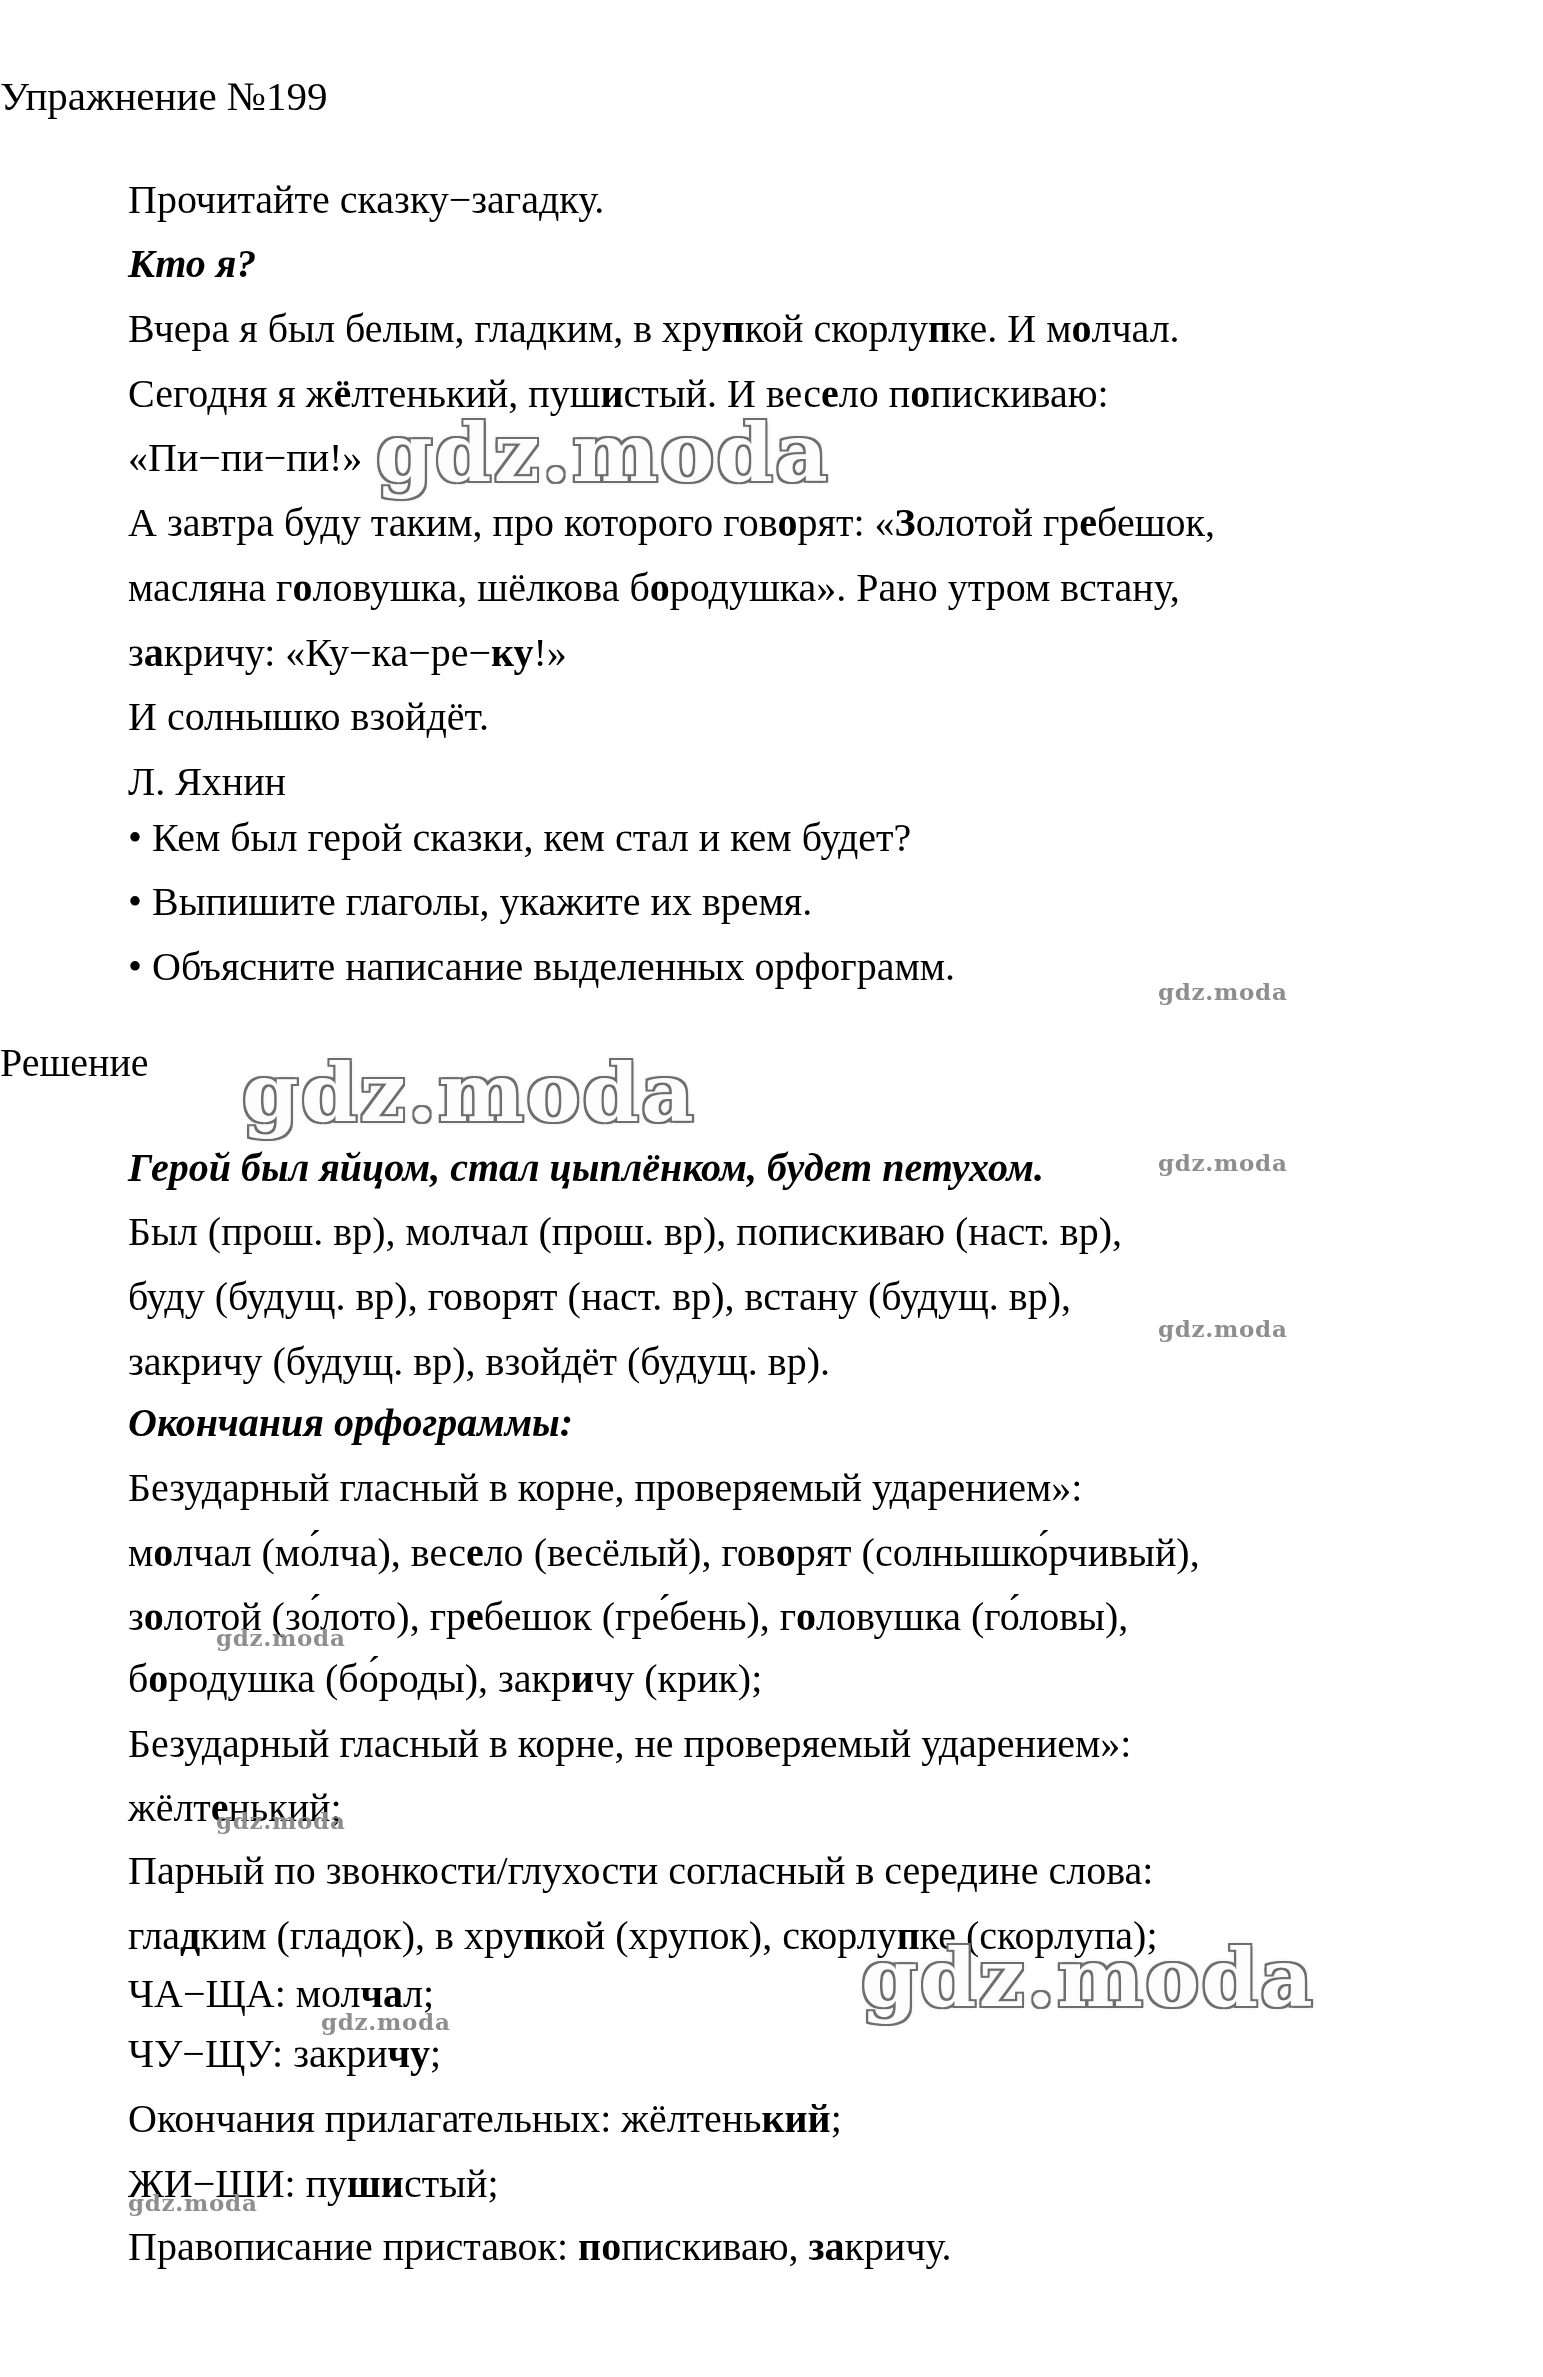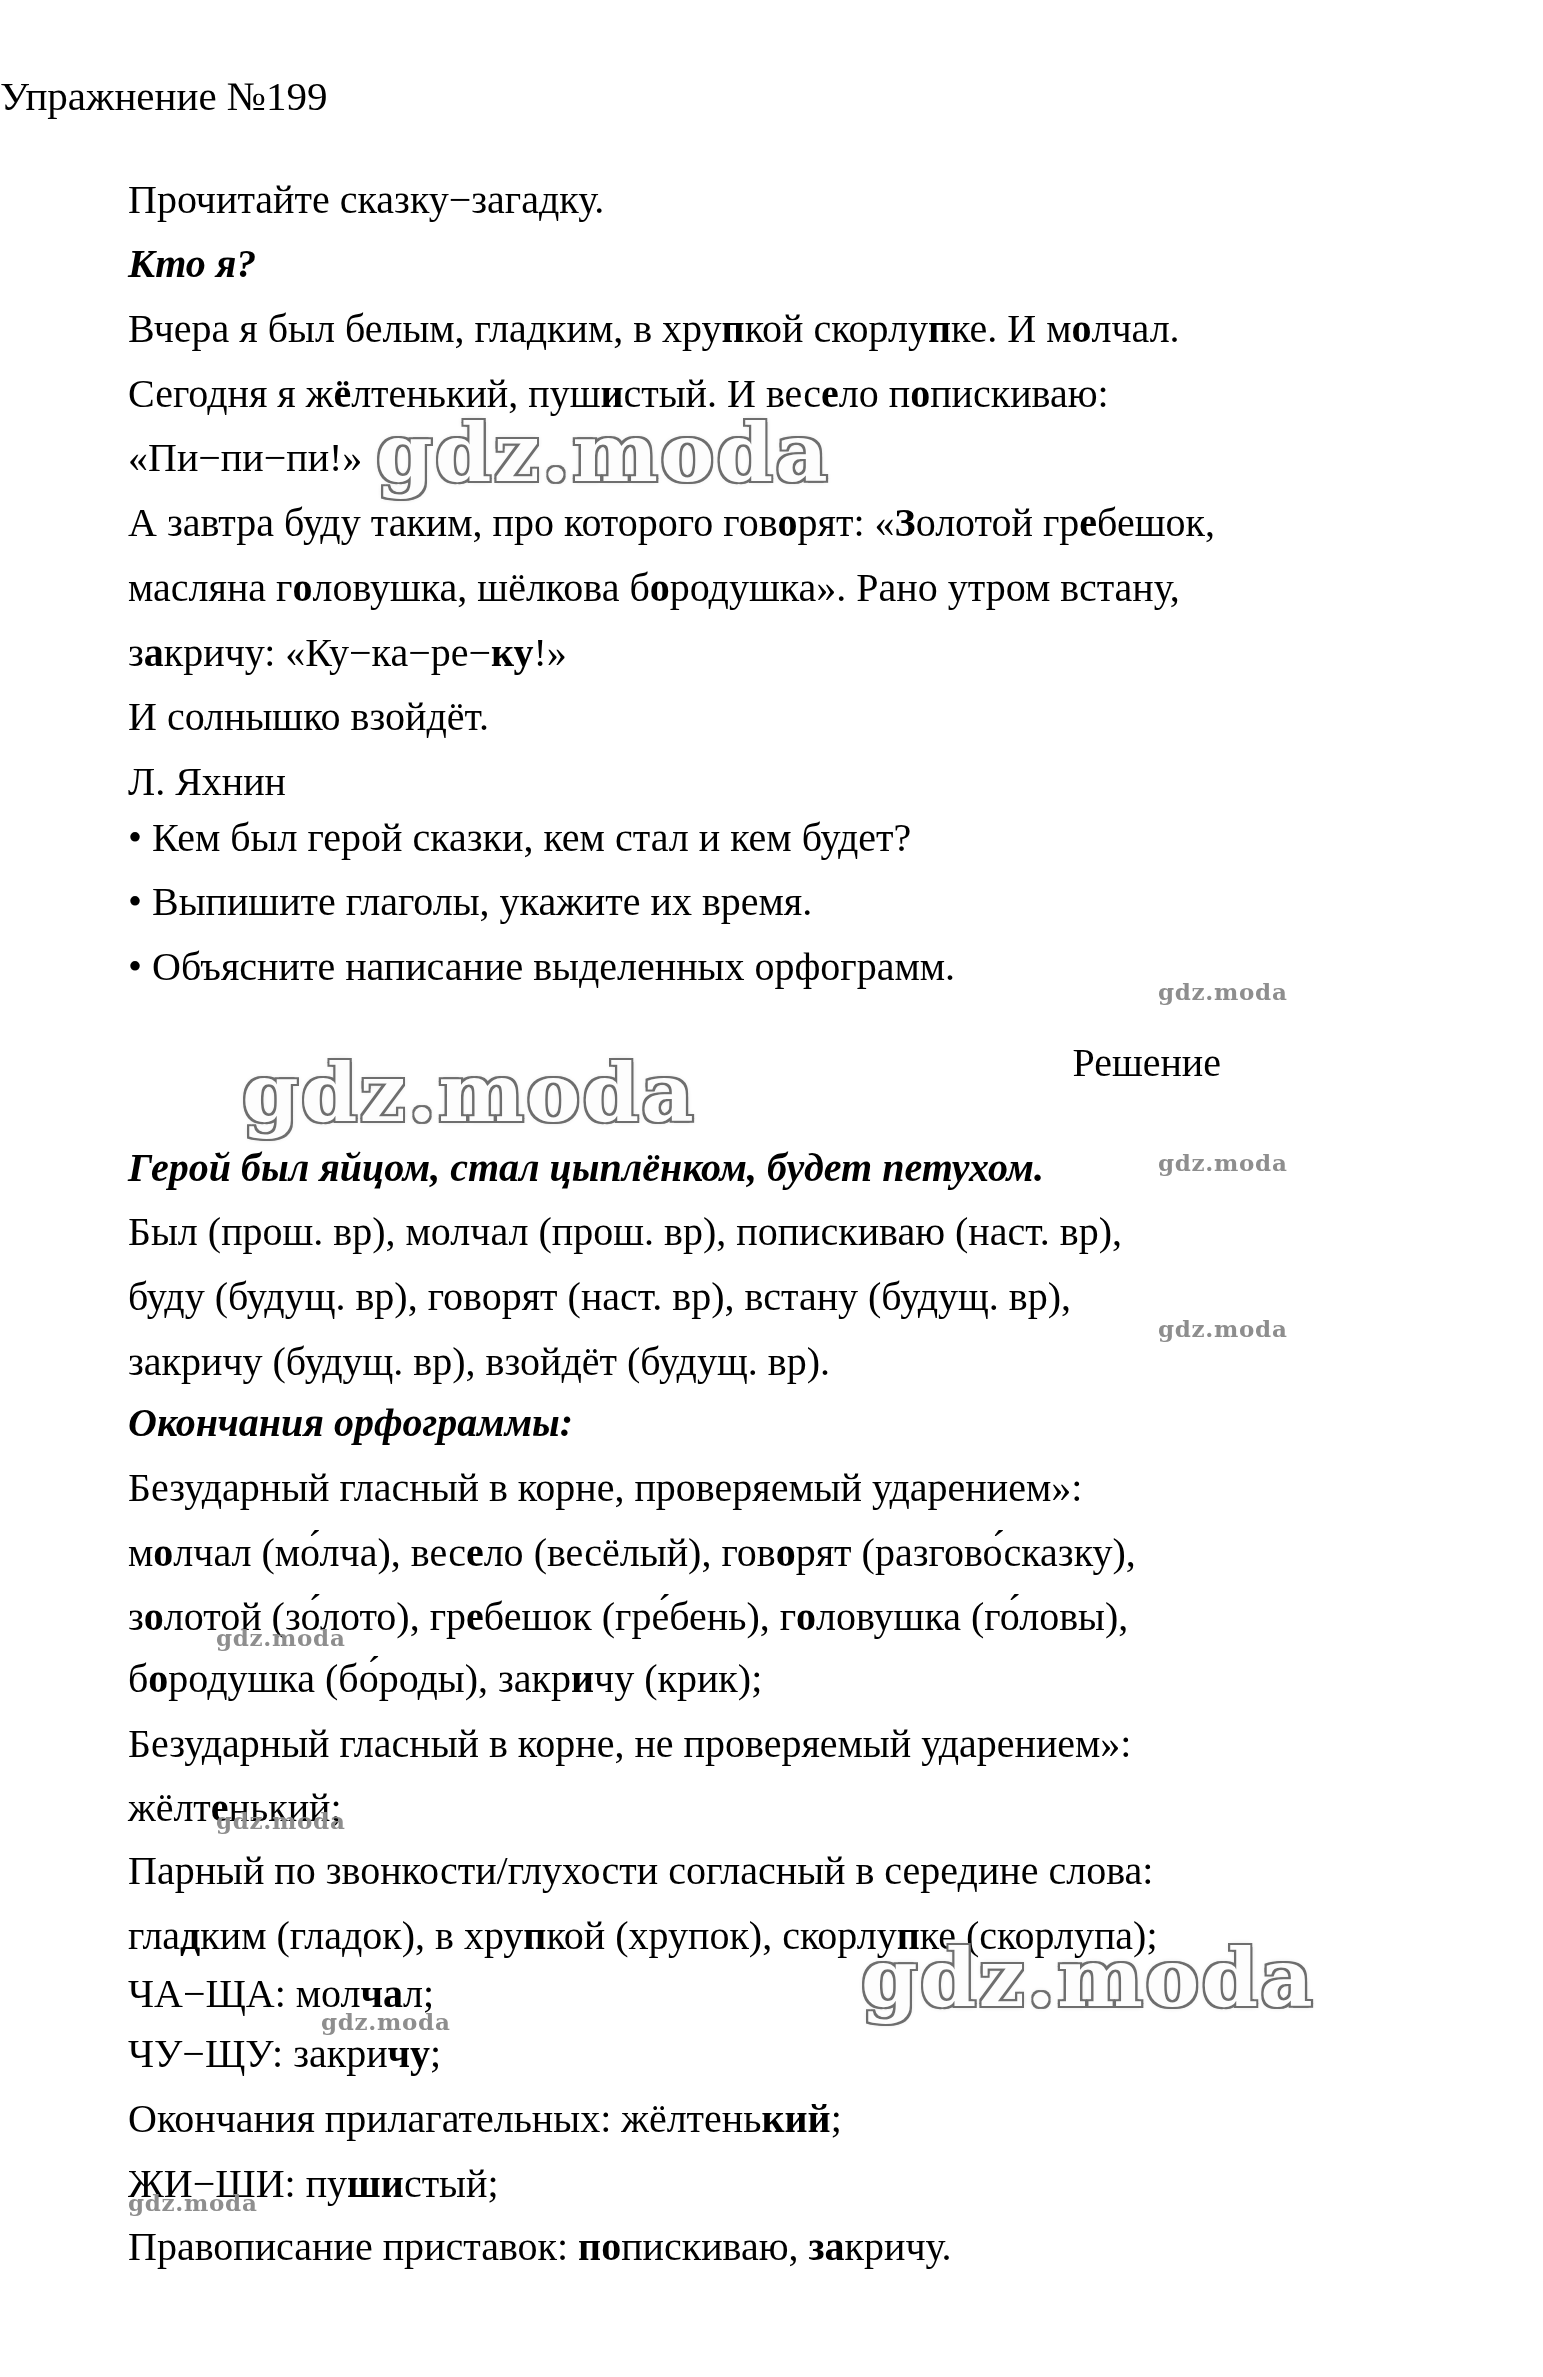--- a/index.html
+++ b/index.html
@@ -7,21 +7,21 @@
     width:1543px;height:2377px;background:#ffffff;position:relative;
     font-family:"Liberation Serif",serif;color:#000;overflow:hidden;
   }
   .title{
     position:absolute;left:0;width:1543px;text-align:left;
     font-size:41px;font-weight:400;margin:0;
   }
   .line{
     position:absolute;left:128px;font-size:40px;line-height:1.2;white-space:nowrap;
   }
-  .center{left:0;width:1221px;text-align:right}
+  .center{left:0;width:1221px;text-align:left}
   .b{font-weight:700}
   .i{}
   .bi{font-weight:700;font-style:italic}
   .wm{
     position:absolute;font-family:"DejaVu Serif",serif;font-weight:700;
     white-space:nowrap;letter-spacing:2.2px;pointer-events:none;
   }
   .wm-large{
     font-size:81px;color:#fdfdfd;
     text-shadow:-2.2px -2.2px 0 #6e6e6e,2.2px -2.2px 0 #6e6e6e,-2.2px 2.2px 0 #6e6e6e,2.2px 2.2px 0 #6e6e6e,0 0 5.8px rgba(60,60,60,.35);
@@ -46,21 +46,21 @@
 <div class="line" style="top:814px"><span>• Кем был герой сказки, кем стал и кем будет?</span></div>
 <div class="line" style="top:878px"><span>• Выпишите глаголы, укажите их время.</span></div>
 <div class="line" style="top:943px"><span>• Объясните написание выделенных орфограмм.</span></div>
 <div class="line center" style="top:1039px"><span>Решение</span></div>
 <div class="line" style="top:1144px"><span class="bi">Герой был яйцом, стал цыплёнком, будет петухом.</span></div>
 <div class="line" style="top:1208px"><span>Был </span><span class="i">(прош. вр)</span><span>, молчал </span><span class="i">(прош. вр)</span><span>, попискиваю </span><span class="i">(наст. вр)</span><span>,</span></div>
 <div class="line" style="top:1273px"><span>буду </span><span class="i">(будущ. вр)</span><span>, говорят </span><span class="i">(наст. вр)</span><span>, встану </span><span class="i">(будущ. вр)</span><span>,</span></div>
 <div class="line" style="top:1338px"><span>закричу </span><span class="i">(будущ. вр)</span><span>, взойдёт </span><span class="i">(будущ. вр)</span><span>.</span></div>
 <div class="line" style="top:1399px"><span class="bi">Окончания орфограммы:</span></div>
 <div class="line" style="top:1464px"><span>Безударный гласный в корне, проверяемый ударением»:</span></div>
-<div class="line" style="top:1529px"><span>м</span><span class="b">о</span><span>лчал </span><span class="i">(мо́лча)</span><span>, вес</span><span class="b">е</span><span>ло </span><span class="i">(весёлый)</span><span>, гов</span><span class="b">о</span><span>рят </span><span class="i">(разгово́сказку)</span><span>,</span></div>
+<div class="line" style="top:1529px"><span>м</span><span class="b">о</span><span>лчал </span><span class="i">(мо́лча)</span><span>, вес</span><span class="b">е</span><span>ло </span><span class="i">(весёлый)</span><span>, гов</span><span class="b">о</span><span>рят </span><span class="i">(солнышко́рчивый)</span><span>,</span></div>
 <div class="line" style="top:1593px"><span>з</span><span class="b">о</span><span>лотой </span><span class="i">(зо́лото)</span><span>, гр</span><span class="b">е</span><span>бешок </span><span class="i">(гре́бень)</span><span>, г</span><span class="b">о</span><span>ловушка </span><span class="i">(го́ловы)</span><span>,</span></div>
 <div class="line" style="top:1655px"><span>б</span><span class="b">о</span><span>родушка </span><span class="i">(бо́роды)</span><span>, закр</span><span class="b">и</span><span>чу </span><span class="i">(крик)</span><span>;</span></div>
 <div class="line" style="top:1720px"><span>Безударный гласный в корне, не проверяемый ударением»:</span></div>
 <div class="line" style="top:1784px"><span>жёлт</span><span class="b">е</span><span>нький;</span></div>
 <div class="line" style="top:1847px"><span>Парный по звонкости/глухости согласный в середине слова:</span></div>
 <div class="line" style="top:1912px"><span>гла</span><span class="b">д</span><span>ким </span><span class="i">(гладок)</span><span>, в хру</span><span class="b">п</span><span>кой </span><span class="i">(хрупок)</span><span>, скорлу</span><span class="b">п</span><span>ке </span><span class="i">(скорлупа)</span><span>;</span></div>
 <div class="line" style="top:1970px"><span>ЧА−ЩА: мол</span><span class="b">ча</span><span>л;</span></div>
 <div class="line" style="top:2030px"><span>ЧУ−ЩУ: закри</span><span class="b">чу</span><span>;</span></div>
 <div class="line" style="top:2095px"><span>Окончания прилагательных: жёлтень</span><span class="b">кий</span><span>;</span></div>
 <div class="line" style="top:2160px"><span>ЖИ−ШИ: пу</span><span class="b">ши</span><span>стый;</span></div>

